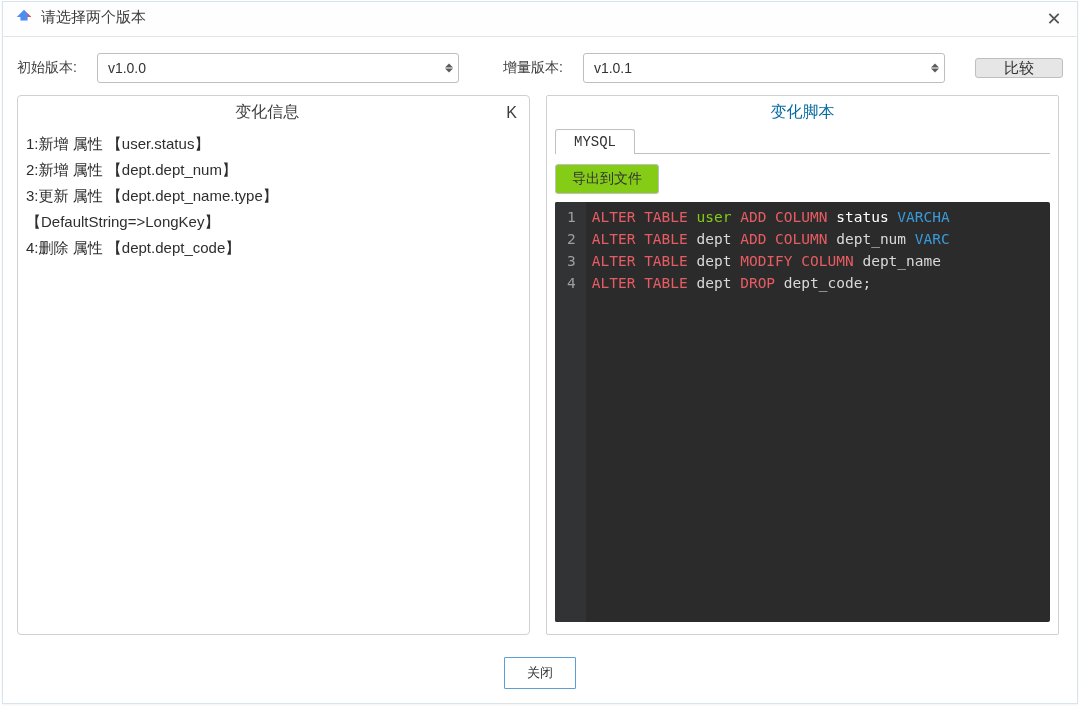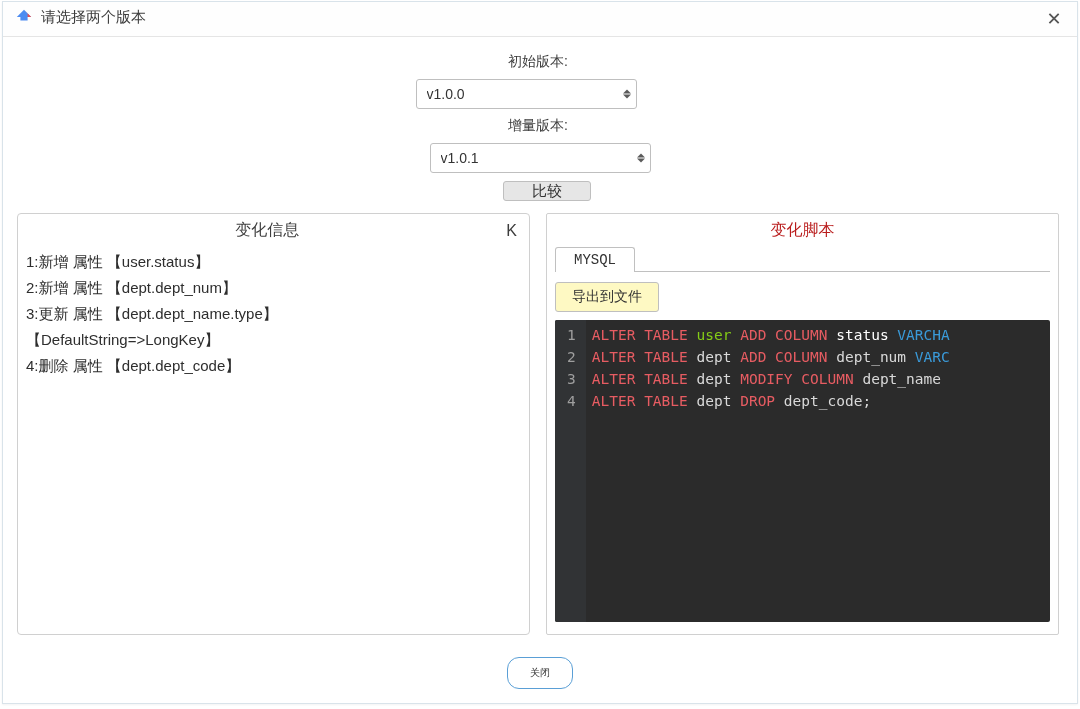--- a/index.html
+++ b/index.html
@@ -36,22 +36,21 @@
       flex: 1; color: #3d3d3d; font-size: 15px;
     }
     .titlebar .close {
       font-size: 18px; color: #555; cursor: pointer;
       width: 22px; text-align: center;
     }
     .toolbar {
       display: flex;
       align-items: center;
       padding: 16px 14px 12px 14px;
-      gap: 8px;
-      flex-direction: column;
+      gap: 16px;
     }
     .toolbar .lbl { color: #3d3d3d; margin-right: 4px; white-space: nowrap; }
     .toolbar .select-wrap {
       position: relative; flex: 1; display: flex; align-items: center;
     }
     .toolbar .select-wrap.left { margin-right: 28px; }
     .toolbar .select {
       width: 100%; height: 30px; border: 1px solid #bfbfbf;
       border-radius: 3px; padding: 0 28px 0 10px; font-size: 14px;
       color: #333; background: #fff; appearance: none; outline: none;
@@ -89,35 +88,35 @@
     .panel-left .k { color: #3d3d3d; font-size: 16px; padding-right: 2px; }
     .change-list {
       padding: 4px 8px; color: #2e2e2e; font-size: 15px; line-height: 26px;
     }
     .panel-right {
       flex: 1; border: 1px solid #d0d0d0; border-radius: 2px;
       display: flex; flex-direction: column; padding: 4px 0 10px 0;
       min-width: 0;
     }
     .panel-right .title {
-      text-align: center; color: #b91c1c; font-size: 16px; padding: 2px 0 6px 0;
+      text-align: center; color: #0369a1; font-size: 16px; padding: 2px 0 6px 0;
     }
     .panel-right .tabs {
       display: flex; border-bottom: 1px solid #c0c0c0; margin: 0 8px;
     }
     .panel-right .tab {
       padding: 4px 18px; border: 1px solid #c0c0c0; border-bottom: none;
       border-radius: 3px 3px 0 0; margin-bottom: -1px;
       background: #fff; color: #333; font-size: 14px; cursor: pointer; font-family: Liberation Mono, monospace;
     }
     .panel-right .export-row {
       padding: 10px 8px 8px 8px;
     }
     .panel-right .export-btn {
-      height: 30px; padding: 0 16px; background: #fef9c3;
+      height: 30px; padding: 0 16px; background: #84cc16;
       border: 1px solid #bfbfbf; border-radius: 3px;
       font-size: 14px; color: #333; cursor: pointer;
     }
     .editor {
       margin: 0 8px 2px 8px; flex: 1; background: #2b2b2b;
       display: flex; font-family: "DejaVu Sans Mono", Consolas, monospace;
       font-size: 14.5px; overflow: hidden; border-radius: 2px;
     }
     .gutter {
       background: #313335; color: #9e9e9e; padding: 4px 10px 4px 12px;
@@ -130,22 +129,22 @@
     .kw { color: #e75c62; }
     .id { color: #84cc16; }
     .id2 { color: #ffffff; }
     .ty { color: #3a9ad9; }
     .plain { color: #d9d9d9; }
     .footer {
       display: flex; justify-content: center; padding: 6px 0 14px 0;
     }
     .footer .close-btn {
       height: 32px; padding: 0 22px; background: #fff;
-      border: 1px solid #5a9fd6; border-radius: 12px;
-      font-size: 10px; color: #333; cursor: pointer; text-align: right;
+      border: 1px solid #5a9fd6; border-radius: 1px;
+      font-size: 13px; color: #333; cursor: pointer; text-align: right;
     }
   </style>
 </head>
 <body>
 
 <div class="dialog">
   <div class="titlebar">
     <span class="logo">
       <svg viewBox="0 0 20 20" width="18" height="18">
         <path d="M2 10 L10 2 L18 10 L14 10 L14 14 L6 14 L6 10 Z" fill="#3a7ff0" opacity="0.9"></path>

